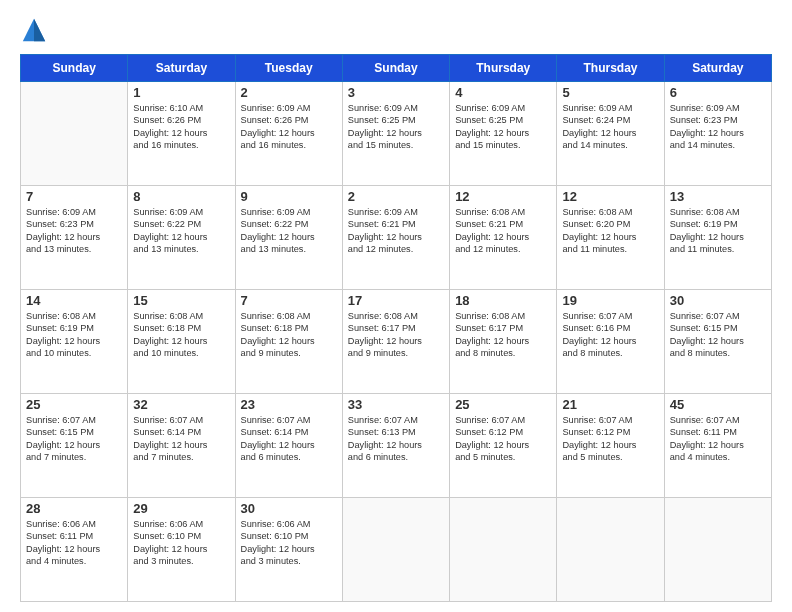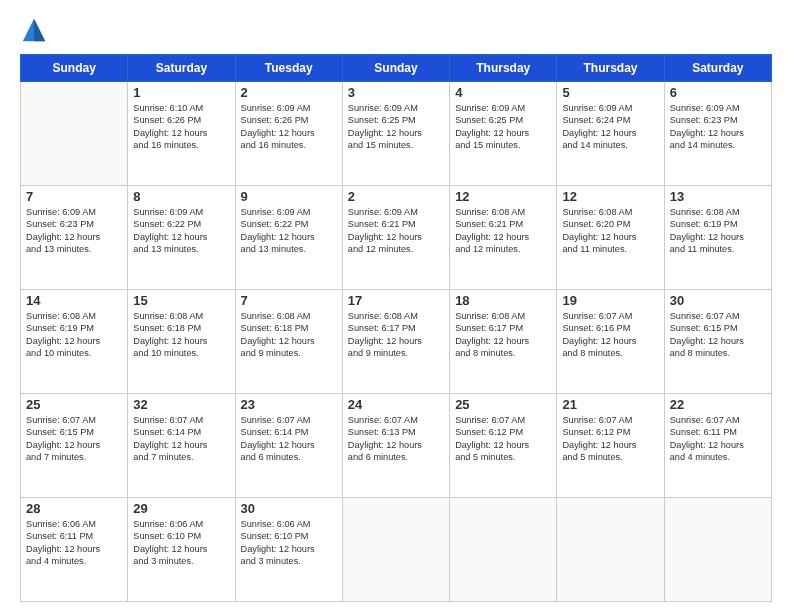--- a/index.html
+++ b/index.html
@@ -288,42 +288,42 @@
 and 7 minutes.</div>
           </td>
           <td>
             <span class="day-num">23</span>
             <div class="day-info" style="white-space: pre-line;">Sunrise: 6:07 AM
 Sunset: 6:14 PM
 Daylight: 12 hours
 and 6 minutes.</div>
           </td>
           <td>
-            <span class="day-num">24</span>
+            <span class="day-num">33</span>
             <div class="day-info" style="white-space: pre-line;">Sunrise: 6:07 AM
 Sunset: 6:13 PM
 Daylight: 12 hours
 and 6 minutes.</div>
           </td>
           <td>
             <span class="day-num">25</span>
             <div class="day-info" style="white-space: pre-line;">Sunrise: 6:07 AM
 Sunset: 6:12 PM
 Daylight: 12 hours
 and 5 minutes.</div>
           </td>
           <td>
             <span class="day-num">21</span>
             <div class="day-info" style="white-space: pre-line;">Sunrise: 6:07 AM
 Sunset: 6:12 PM
 Daylight: 12 hours
 and 5 minutes.</div>
           </td>
           <td>
-            <span class="day-num">22</span>
+            <span class="day-num">45</span>
             <div class="day-info" style="white-space: pre-line;">Sunrise: 6:07 AM
 Sunset: 6:11 PM
 Daylight: 12 hours
 and 4 minutes.</div>
           </td>
         </tr>
         <tr>
           <td>
             <span class="day-num">28</span>
             <div class="day-info" style="white-space: pre-line;">Sunrise: 6:06 AM

